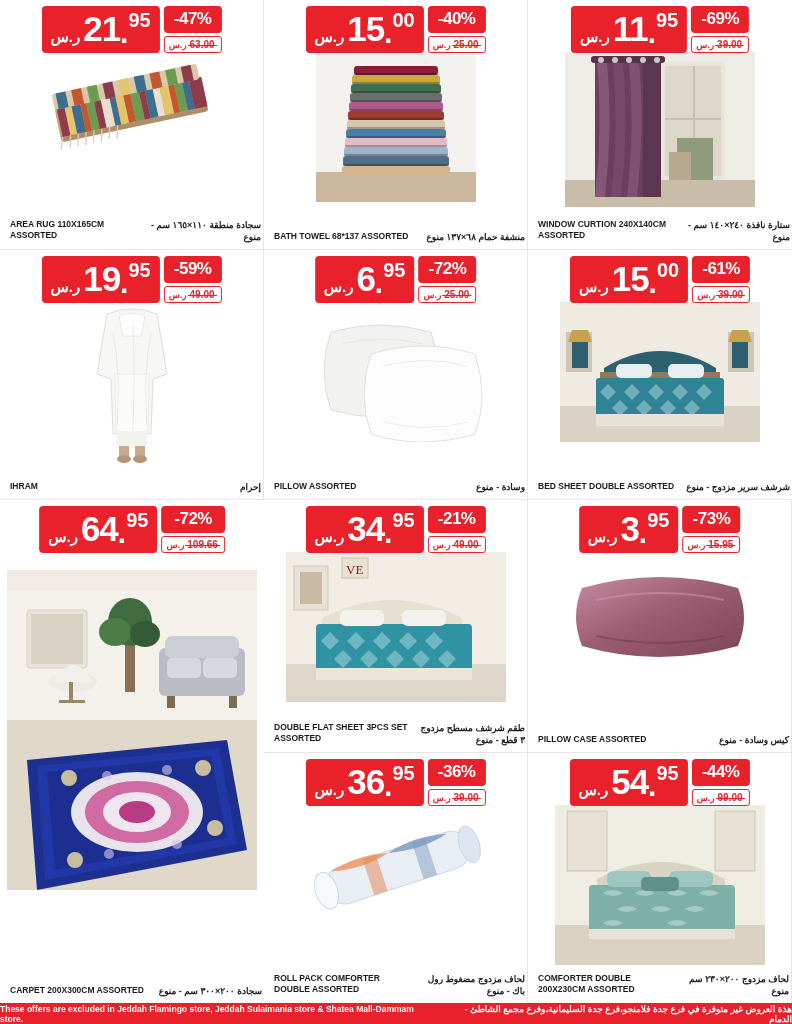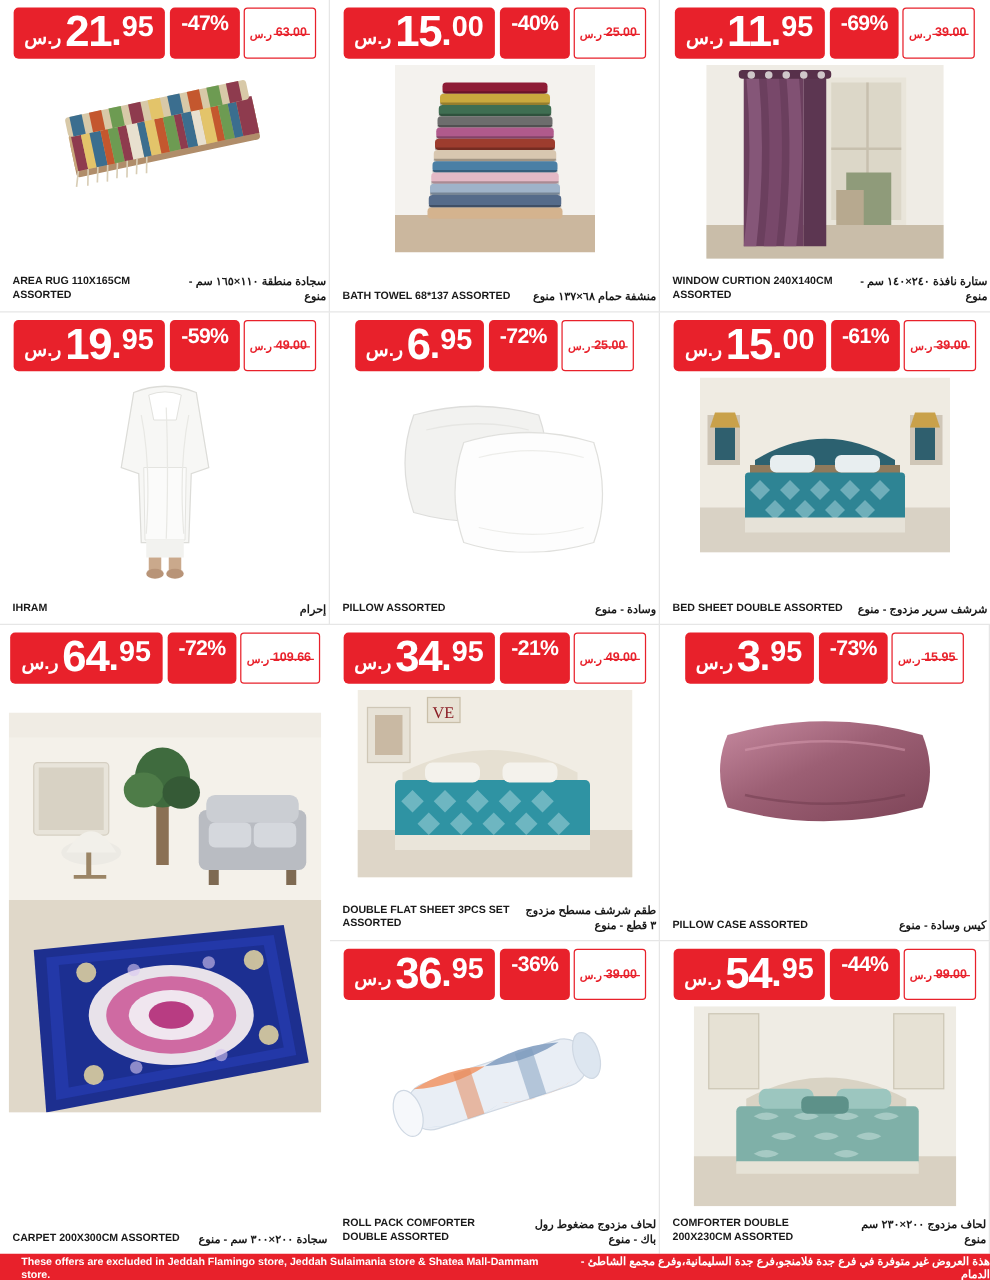--- a/index.html
+++ b/index.html
@@ -67,30 +67,30 @@
     letter-spacing: -1px;
   }
   .dot {
     font-size: 30px;
     font-weight: bold;
     line-height: 1;
     align-self: flex-end;
     padding-bottom: 1px;
   }
   .dec {
-    font-size: 23px;
+    font-size: 20px;
     font-weight: bold;
     line-height: 1;
     align-self: flex-start;
     padding-top: 2px;
   }
   .tag-right {
     margin-left: 4px;
     display: flex;
-    flex-direction: row;
+    flex-direction: column;
     gap: 3px;
   }
   .discount {
     background: #e8212b;
     color: #ffffff;
     border-radius: 4px;
     font-size: 17px;
     font-weight: bold;
     padding: 3px 9px 4px 9px;
     text-align: center;
@@ -170,21 +170,20 @@
     left: 0; bottom: 0;
     width: 792px;
     height: 21px;
     background: #e8212b;
     color: #ffffff;
     display: flex;
     align-items: center;
     justify-content: center;
     font-size: 8.5px;
     font-weight: bold;
-    padding-left: 17px;
   }
   .footer .ar { direction: rtl; font-size: 9px; }
 </style>
 </head>
 <body>
 
 <div class="page">
   <div class="grid">
 
     <div class="cell">

